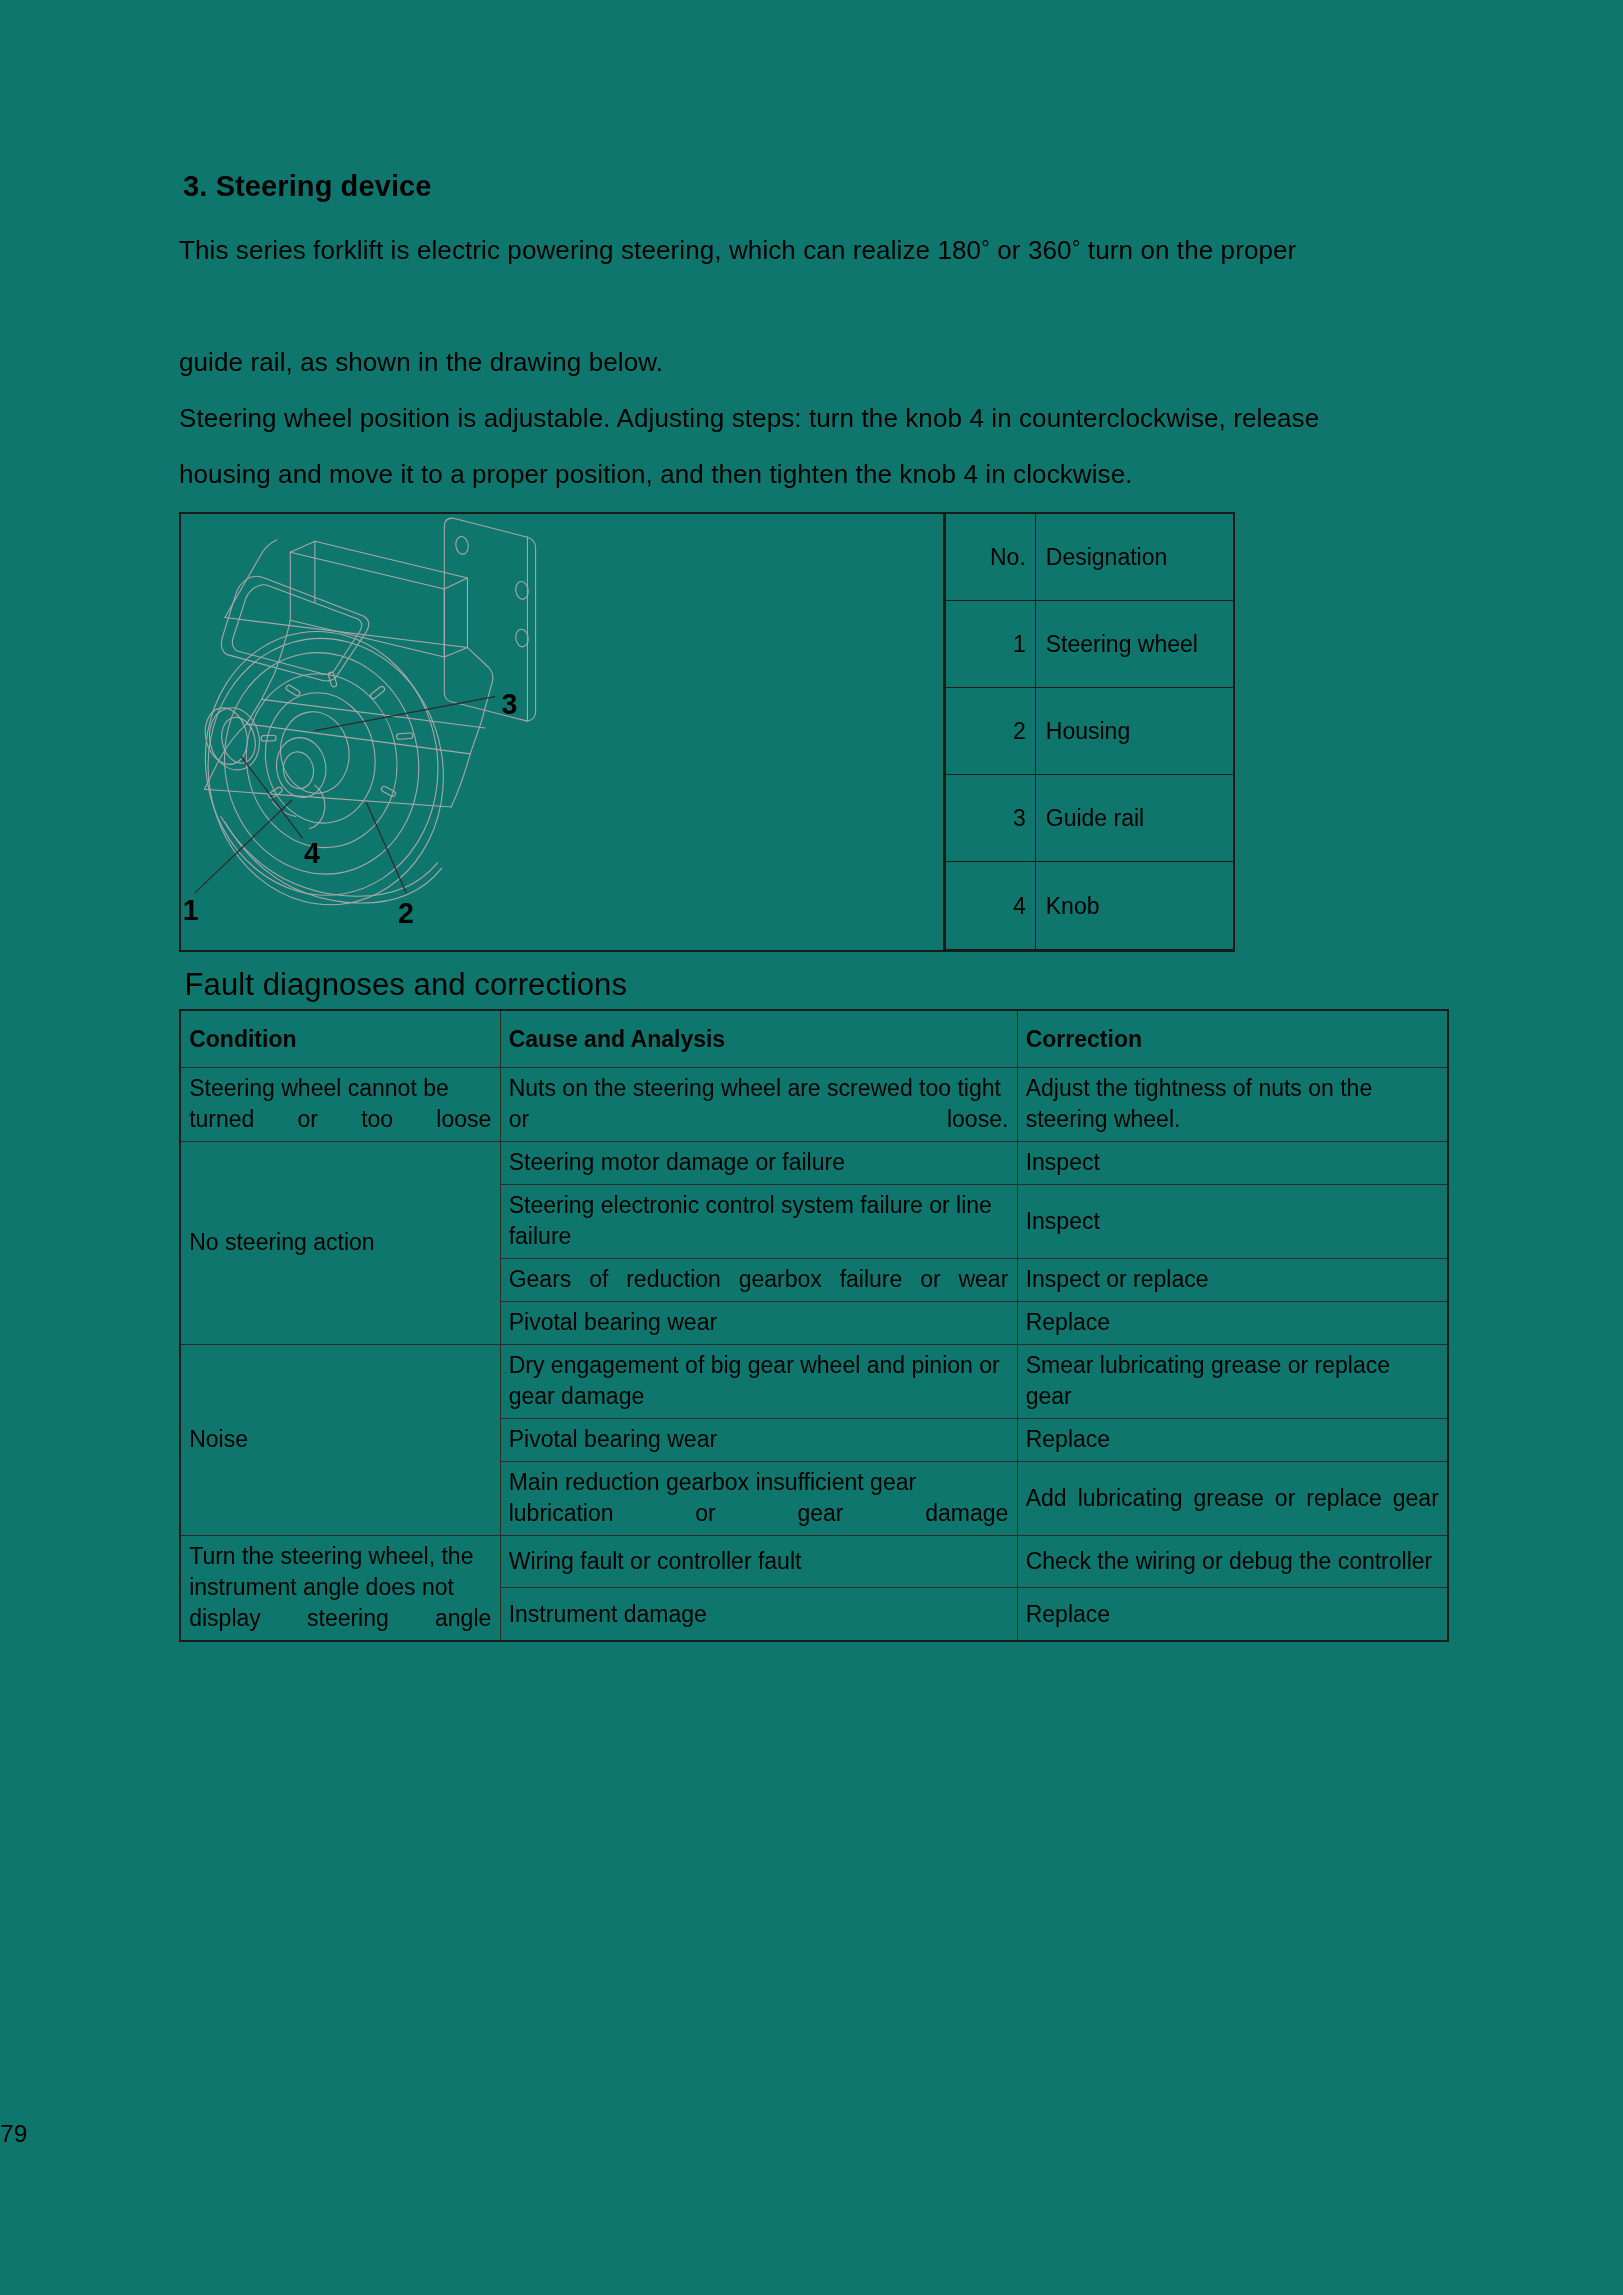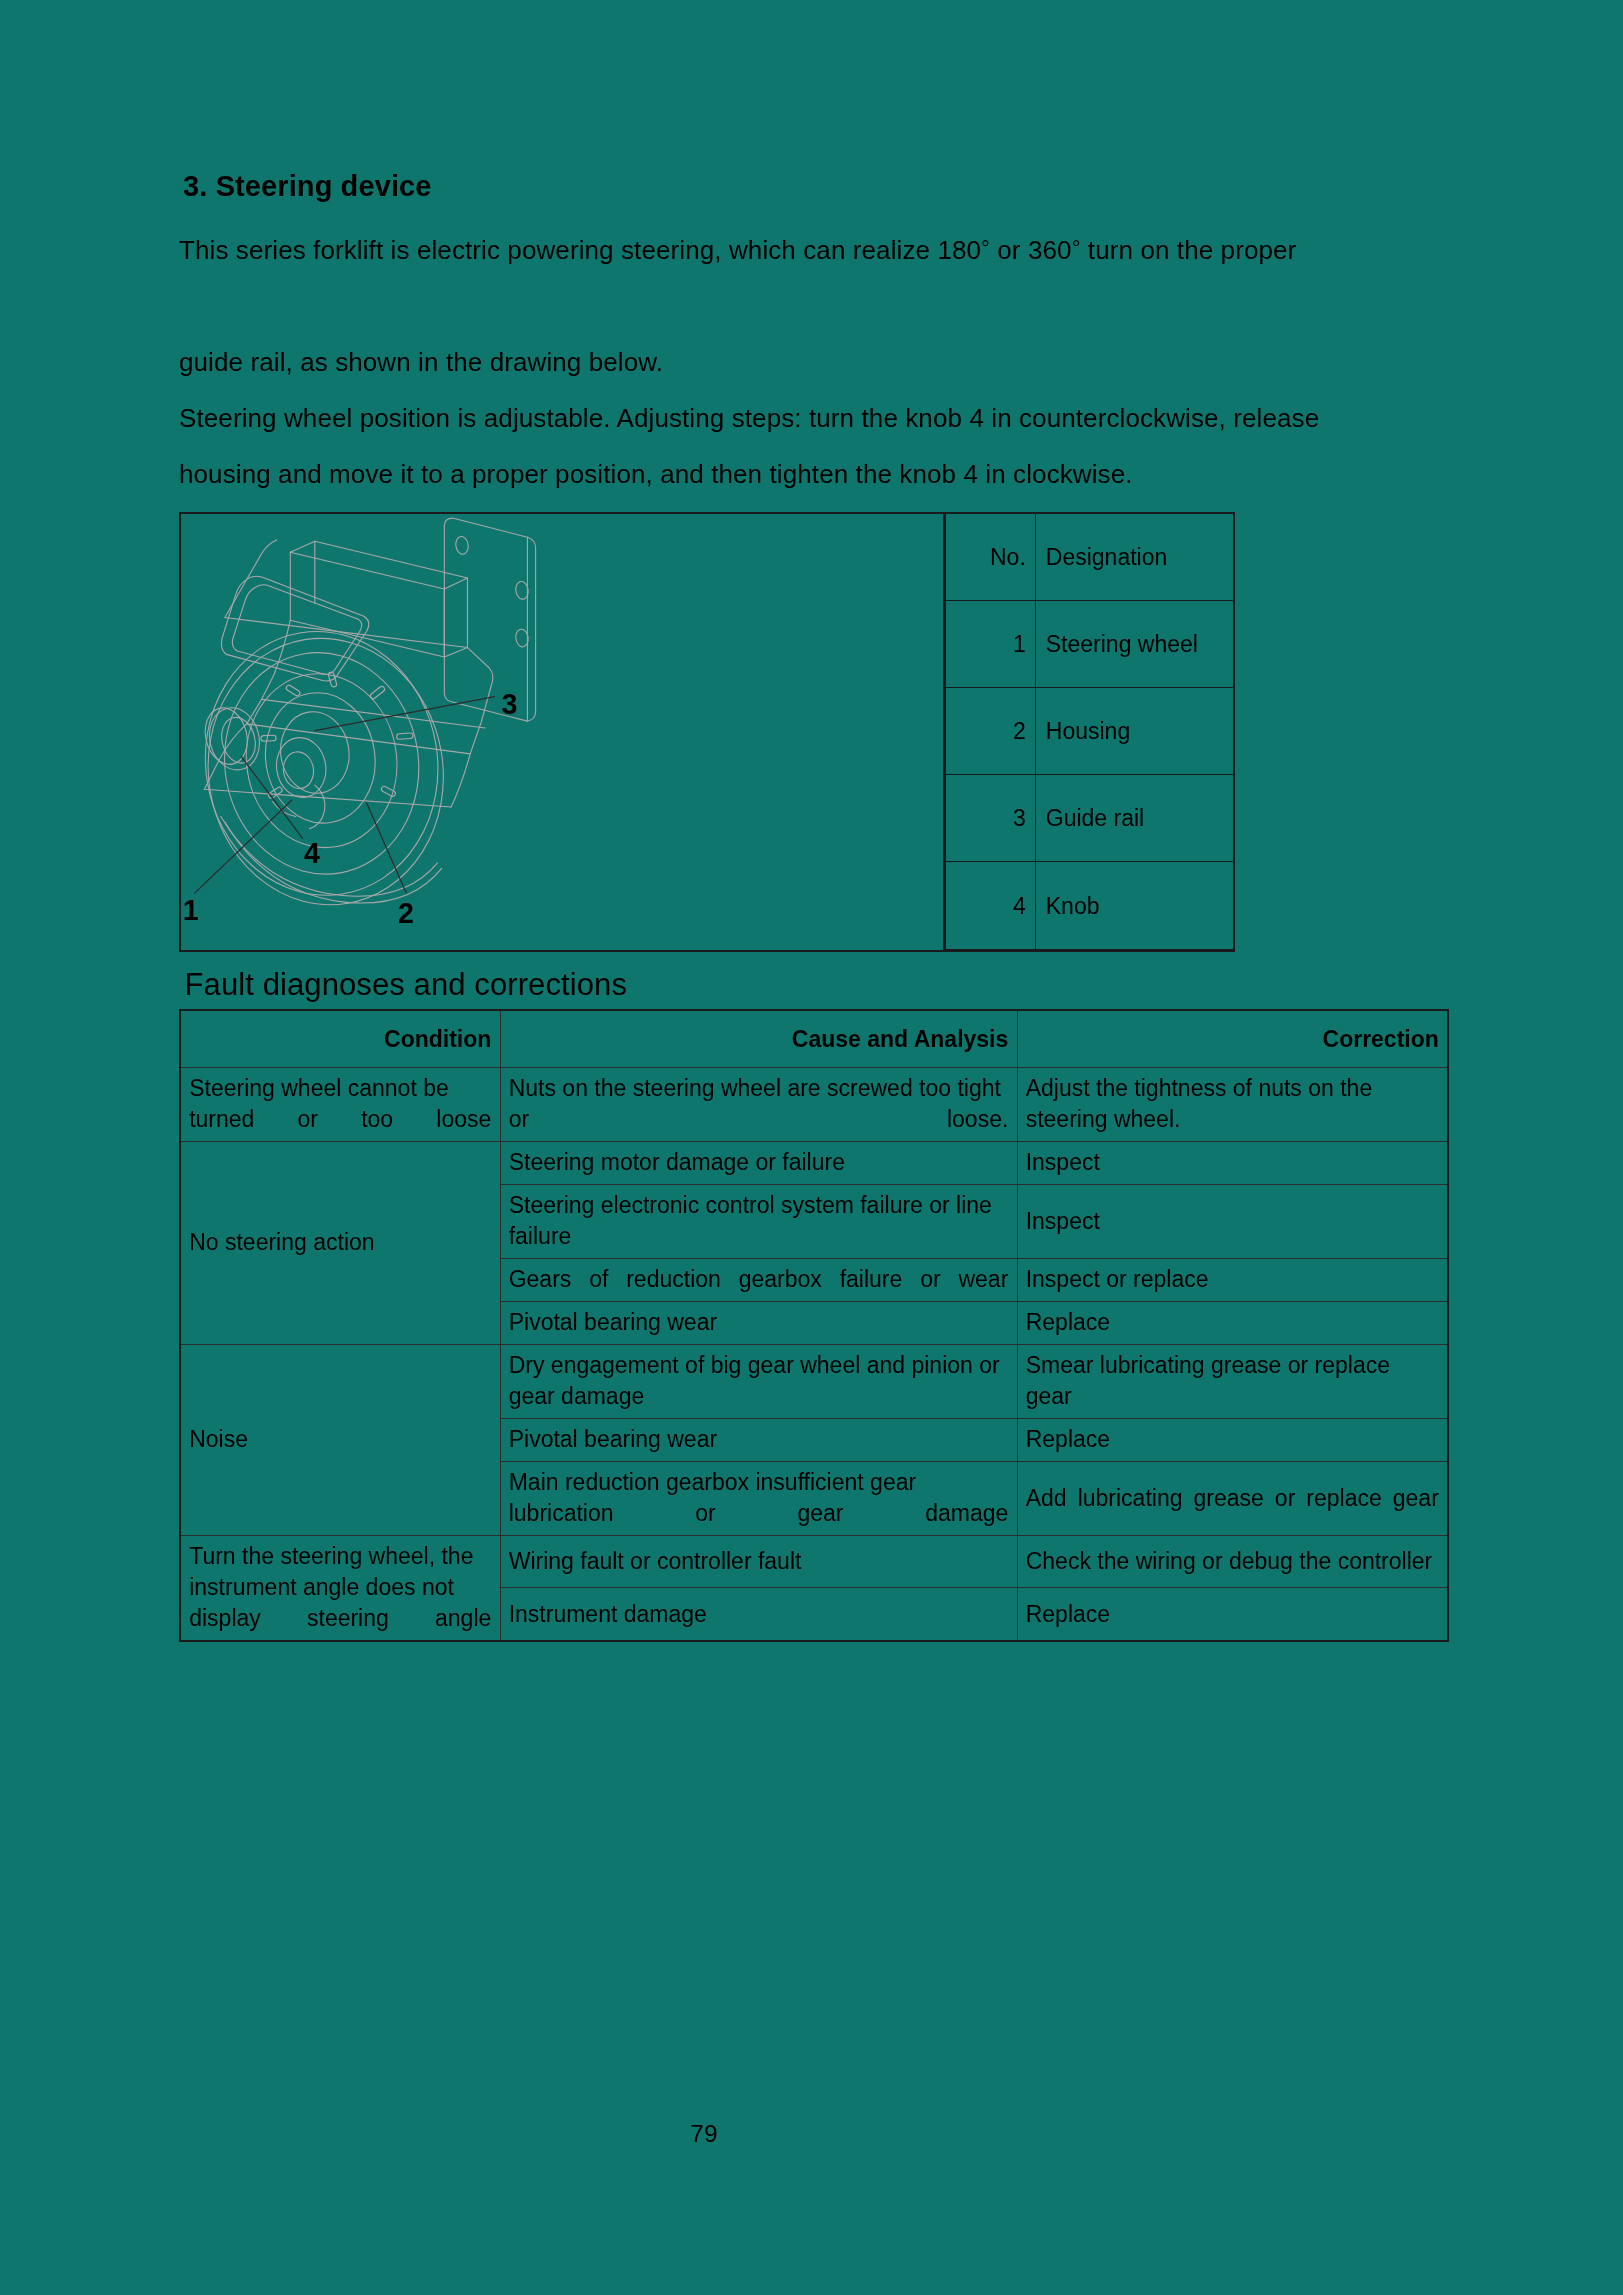--- a/index.html
+++ b/index.html
@@ -104,39 +104,39 @@
   table.fault-table th,
   table.fault-table td {
     border: 1.4px solid #2b2b2b;
     font-size: 23px;
     line-height: 31px;
     padding: 5.5px 8.2px;
     vertical-align: middle;
     box-sizing: border-box;
   }
   table.fault-table th {
-    text-align: right;
+    text-align: left;
     font-weight: bold;
     height: 57px;
     margin-top: 30px;
   }
   table.fault-table td { text-align: left; }
   td.justify, th.justify { text-align: justify; text-align-last: justify; }
   td.cond-cell { vertical-align: middle; }
   col.c-cond  { width: 320px; }
   col.c-cause { width: 517px; }
   col.c-corr  { width: 431px; }
 
   
   .page-number {
     position: absolute;
-    left: 12px;
+    left: 0;
     top: 2120px;
     width: 1384px;
-    text-align: center;
+    text-align: left;
     font-size: 24.5px;
   }
 </style>
 </head>
 <body>
 
 <div class="page">
 
   <div class="content">
 

